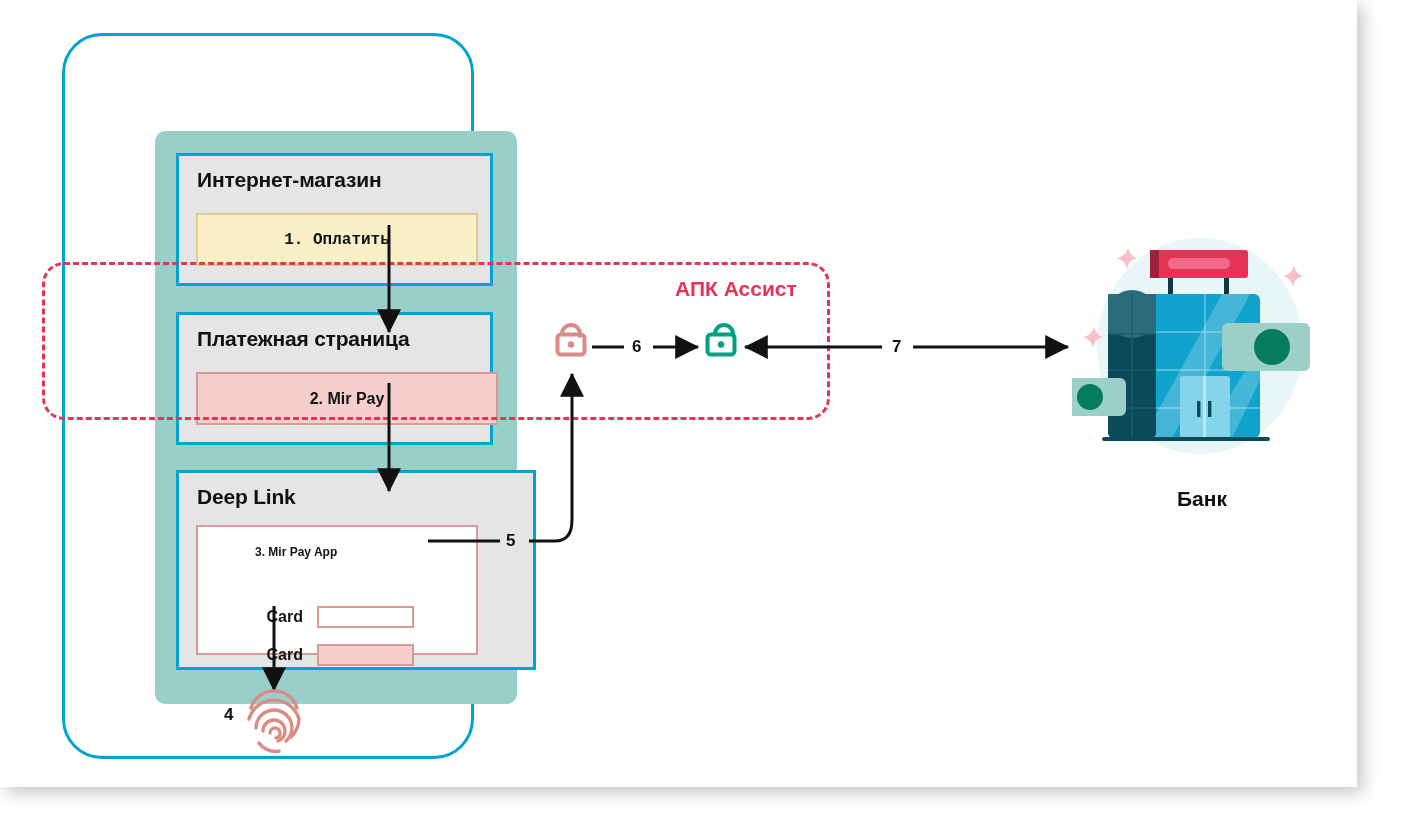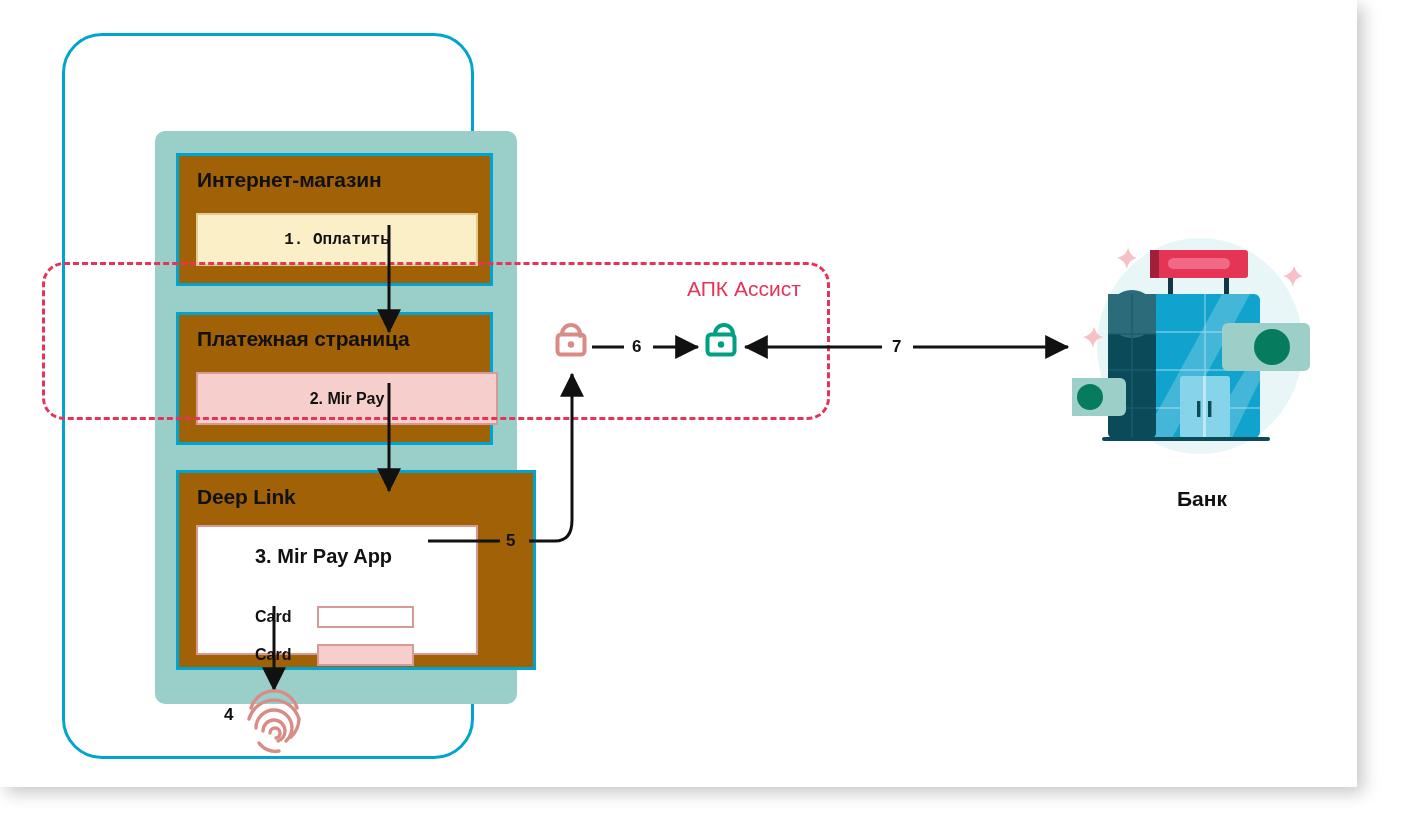--- a/index.html
+++ b/index.html
@@ -42,23 +42,24 @@
     left: 90px;
     top: 95px;
     width: 362px;
     height: 573px;
     background: #9ACFC9;
     border-radius: 10px;
   }
 
   .card-panel {
     position: absolute;
-    background: #a16207;
+    background: #e5e5e5;
     border: 3px solid #00A5CF;
     box-sizing: border-box;
+    text-align: right;
   }
   #panel-shop   { left: 111px; top: 117px; width: 317px; height: 133px; }
   #panel-pay    { left: 111px; top: 276px; width: 317px; height: 133px; padding-left: 32px; }
   #panel-deep   { left: 111px; top: 434px; width: 360px; height: 200px; }
 
   .panel-title {
     position: absolute;
     left: 18px;
     top: 12px;
     font-size: 21px;
@@ -91,21 +92,21 @@
   }
   #box-app {
     left: 17px; top: 52px; width: 282px; height: 130px;
     background: #ffffff;
     border: 2px solid #D89A96;
     display: block;
   }
   #app-title {
     position: absolute;
     left: 57px; top: 18px;
-    font-size: 20px;
+    font-size: 12px;
     font-weight: bold;
     color: #111111;
     white-space: nowrap;
   }
   .card-row {
     position: absolute;
     left: 57px;
     display: flex;
     align-items: center;
     gap: 14px;
@@ -136,24 +137,23 @@
     border: 3px dashed #E63457;
     border-radius: 22px;
     box-sizing: border-box;
     pointer-events: none;
   }
   #apk-label {
     position: absolute;
     left: 675px;
     top: 277px;
     font-size: 21px;
-    font-weight: normal;
+    font-weight: bold;
     color: #E63457;
     white-space: nowrap;
-    margin-left: 12px;
   }
 
   
   #overlay {
     position: absolute;
     left: 0; top: 0;
     width: 1357px; height: 787px;
     pointer-events: none;
   }
 

